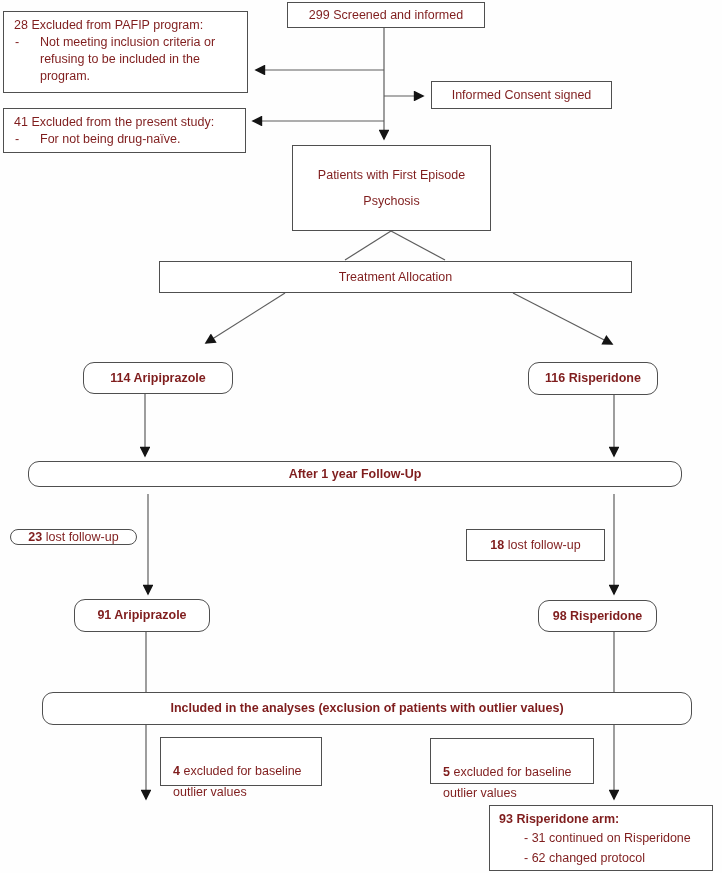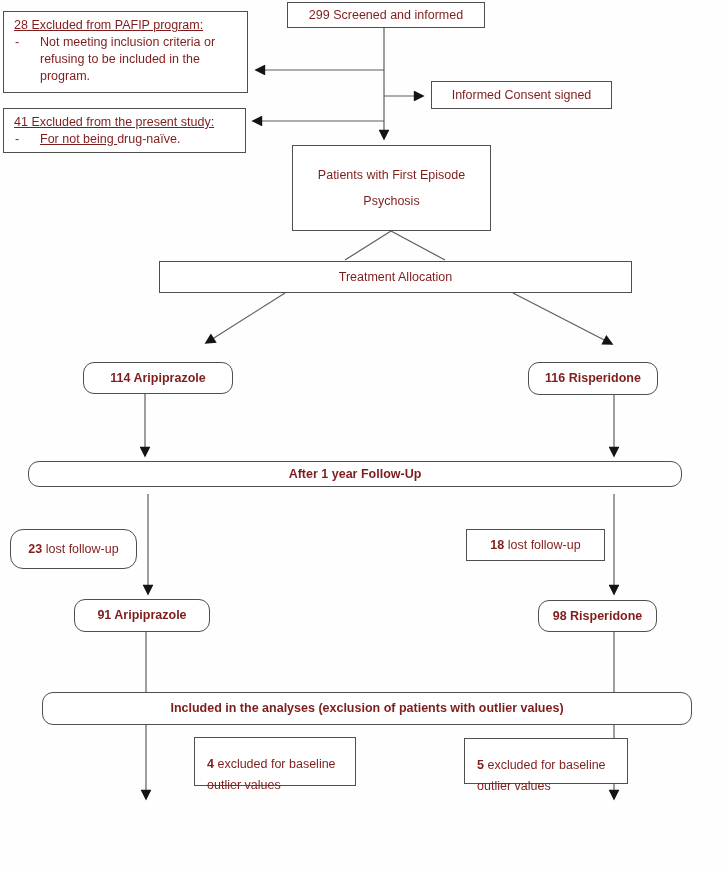--- a/index.html
+++ b/index.html
@@ -7,31 +7,31 @@
     position:relative;width:722px;height:873px;background:#fefefe;
     font-family:"Liberation Sans",sans-serif;color:#7f1d1d;
     font-size:12.5px;line-height:1.35;overflow:hidden;
   }
   svg.wires{position:absolute;left:0;top:0;width:722px;height:873px;}
   .box{
     position:absolute;box-sizing:border-box;background:#ffffff;
     border:1px solid #4f4f4f;
   }
   .center{display:flex;align-items:center;justify-content:center;text-align:center;}
-  .u{text-decoration:underline;}
+  .u{}
   b{font-weight:bold;}
   
   .excl .title{padding:5px 8px 0 10px;}
   .brow{display:flex;align-items:flex-start;}
   .brow .dash{flex:none;width:25px;padding-left:11px;}
   .brow .btxt{flex:1;padding-right:6px;}
   
   .rand{display:flex;flex-direction:column;justify-content:center;text-align:center;line-height:26px;}
   
-  .excl-sm{padding:16px 8px 0 12px;line-height:21px;margin-left:34px;}
+  .excl-sm{padding:23px 8px 0 12px;line-height:21px;}
   
   .arm .title{padding:5px 8px 0 9px;font-weight:bold;}
   .arm .item{padding-left:34px;line-height:20px;}
   .bold-box{font-weight:bold;border-radius:11px;}
 </style>
 </head>
 <body>
 
 <div id="stage">
 
@@ -98,21 +98,21 @@
     <span>114 Aripiprazole</span>
   </div>
   <div class="box center bold-box" style="left:528px;top:362px;width:130px;height:33px;">
     <span>116 Risperidone</span>
   </div>
 
   <div class="box center bold-box" style="left:28px;top:461px;width:654px;height:26px;">
     <span>After 1 year Follow-Up</span>
   </div>
 
-  <div class="box center" style="left:10px;top:529px;width:127px;height:40px;border-radius:13px;">
+  <div class="box center" style="left:10px;top:529px;width:127px;height:16px;border-radius:13px;">
     <span><b>23</b><span> lost follow-up</span></span>
   </div>
   <div class="box center" style="left:466px;top:529px;width:139px;height:32px;">
     <span><b>18</b><span> lost follow-up</span></span>
   </div>
 
   <div class="box center bold-box" style="left:74px;top:599px;width:136px;height:33px;">
     <span>91 Aripiprazole</span>
   </div>
   <div class="box center bold-box" style="left:538px;top:600px;width:119px;height:32px;">
@@ -125,14 +125,19 @@
 
   <div class="box excl-sm" style="left:160px;top:737px;width:162px;height:49px;">
     <div><b>4</b><span> excluded for baseline</span></div>
     <div>outlier values</div>
   </div>
   <div class="box excl-sm" style="left:430px;top:738px;width:164px;height:46px;">
     <div><b>5</b><span> excluded for baseline</span></div>
     <div>outlier values</div>
   </div>
 
+  <div class="box arm" style="left:489px;top:805px;width:224px;height:66px;">
+    <div class="title">93 Risperidone arm:</div>
+    <div class="item">- 31 continued on Risperidone</div>
+    <div class="item">- 62 changed protocol</div>
+  </div>
 
 </div>
 
 </body></html>

